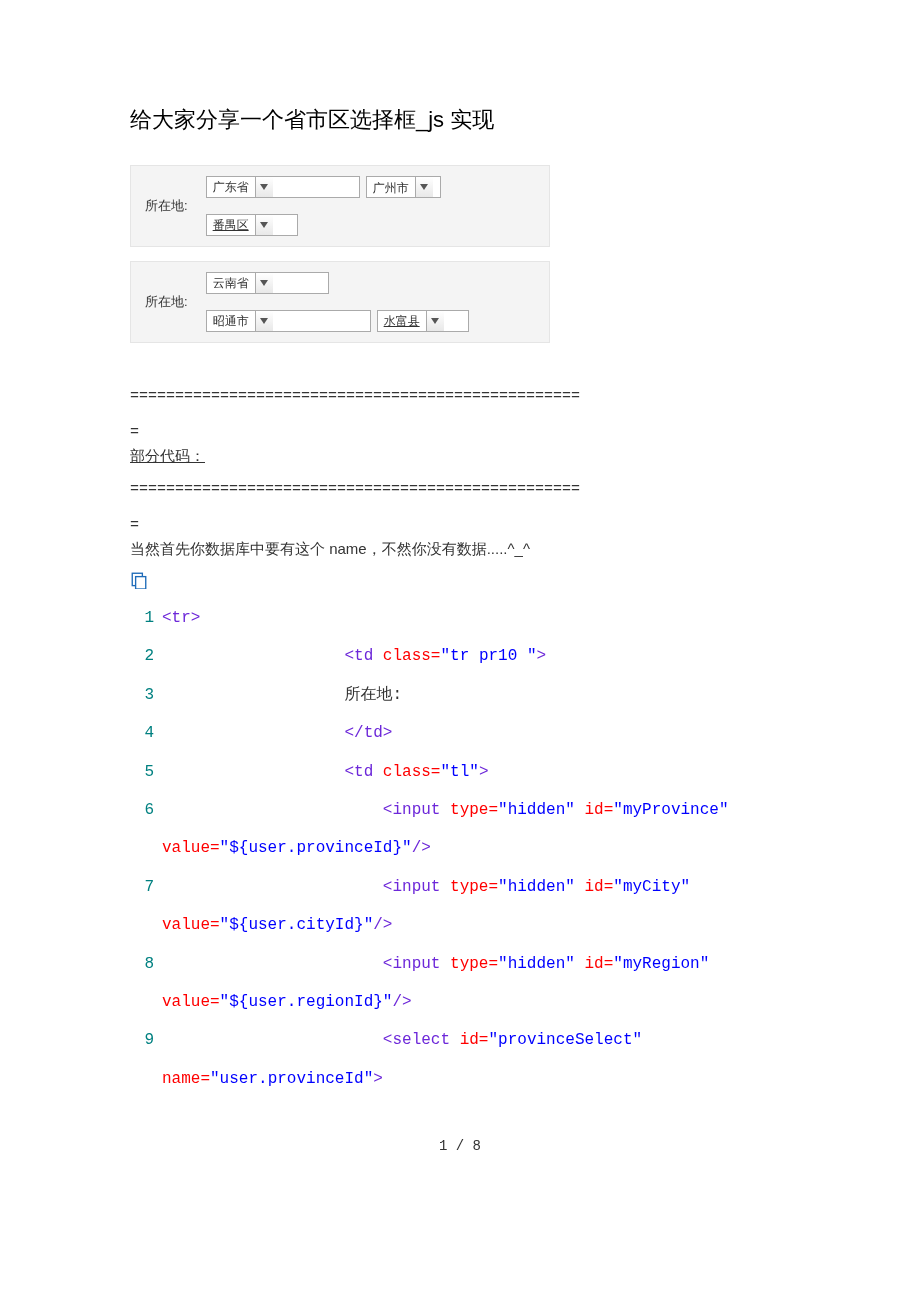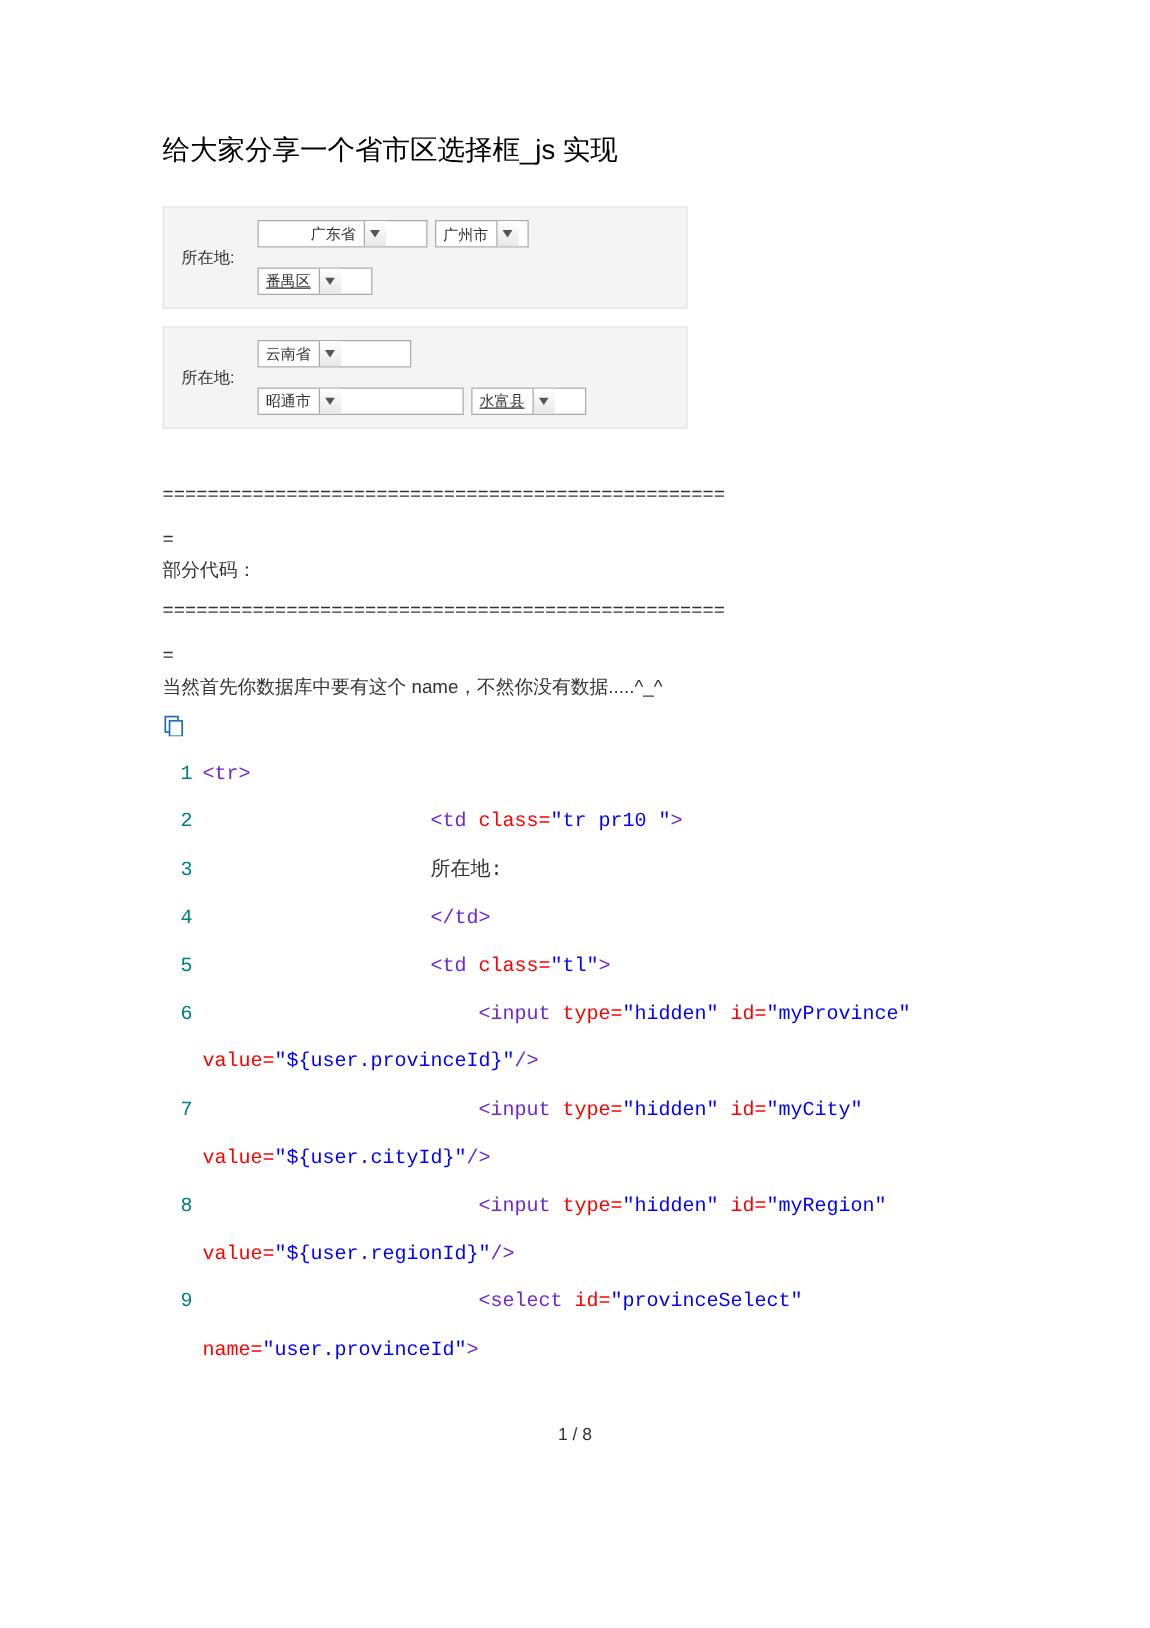--- a/index.html
+++ b/index.html
@@ -106,23 +106,23 @@
     }
     .tag { color: #6d28d9; }
     .attr { color: #ff0000; }
     .str { color: #0000ff; }
     .txt { color: #333; }
     .page-num {
       text-align: center;
       font-size: 14px;
       color: #333;
       margin-top: 40px;
-      font-family: Liberation Sans, sans-serif;
-    }
-    .select-w1 { width: 136px; padding-left: 36px; }
+      font-family: Liberation Mono, monospace;
+    }
+    .select-w1 { width: 154px; }
     .select-w2 { width: 75px; align-items: flex-end; }
     .select-w3 { width: 92px; text-decoration: underline; }
     .select-w4 { width: 123px; }
     .select-w5 { width: 165px; }
   </style>
 </head>
 <body>
 
 <div class="page">
   <h1>给大家分享一个省市区选择框_js 实现</h1>
@@ -192,21 +192,21 @@
         </div>
       </div>
     </div>
   </div>
 
   <div class="sep">
     <span>==================================================</span><br>
     <span>=</span>
   </div>
 
-  <p class="label-text" style="margin-top:-4px;">部分代码：</p>
+  <p class="label-text" style="margin-top:-4px;text-decoration:underline;">部分代码：</p>
 
   <div class="sep" style="margin-top:-6px;">
     <span>==================================================</span><br>
     <span>=</span>
   </div>
 
   <p class="label-text" style="margin-top:-4px;">当然首先你数据库中要有这个 name，不然你没有数据.....^_^</p>
 
   <div class="copy-icon">
     <svg viewBox="0 0 16 16">

